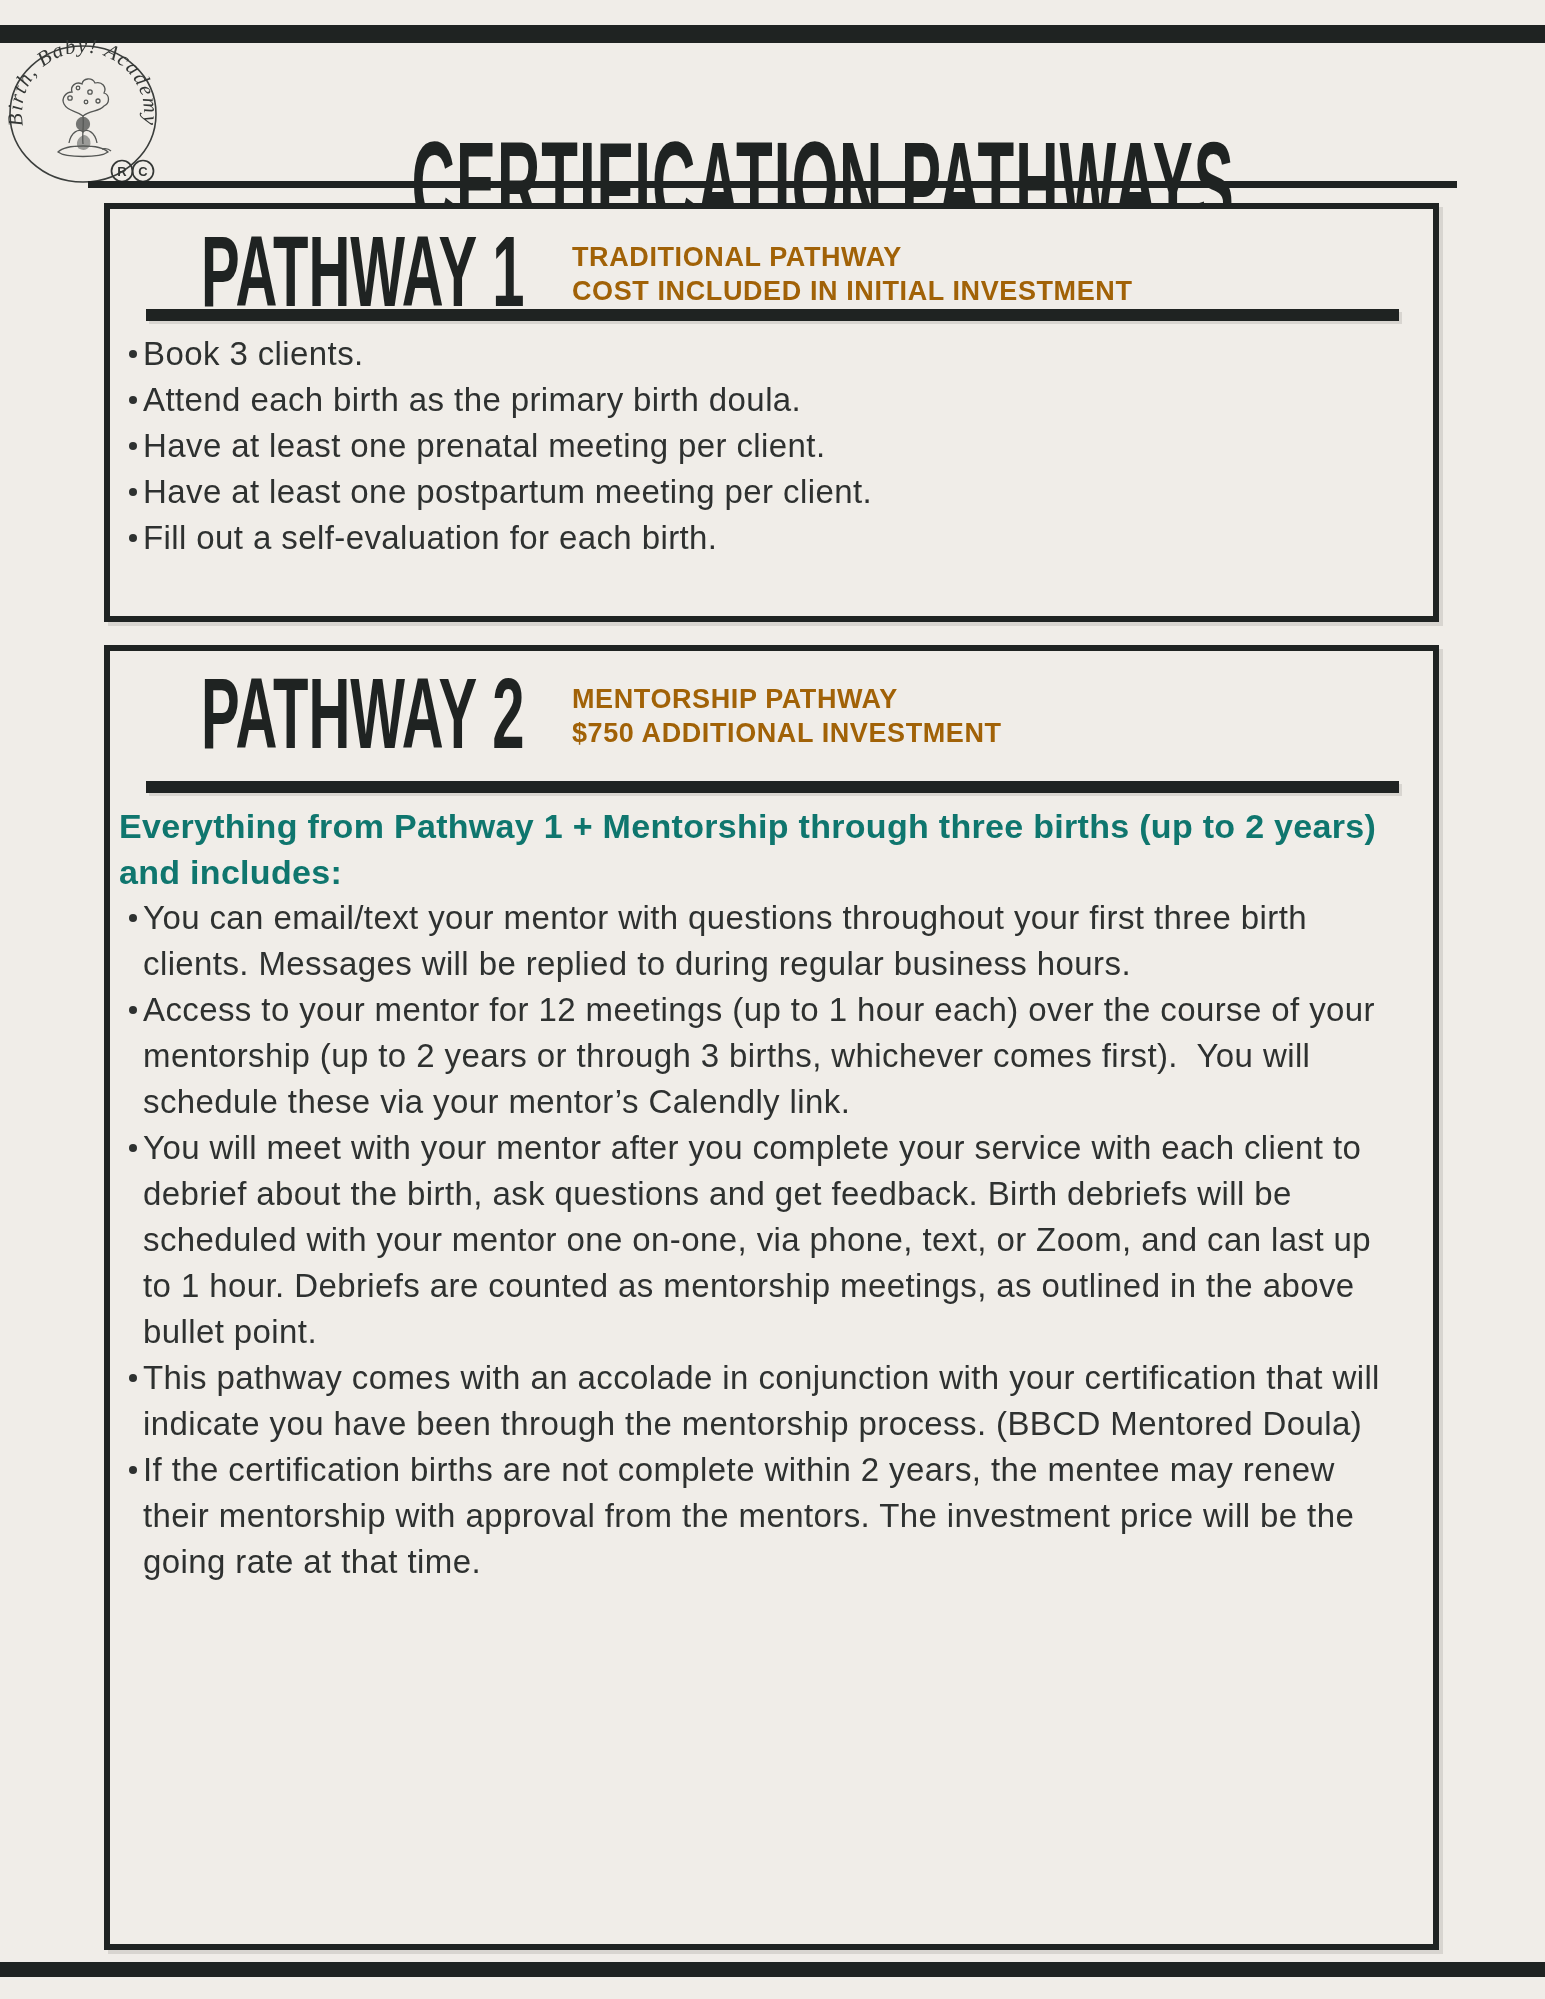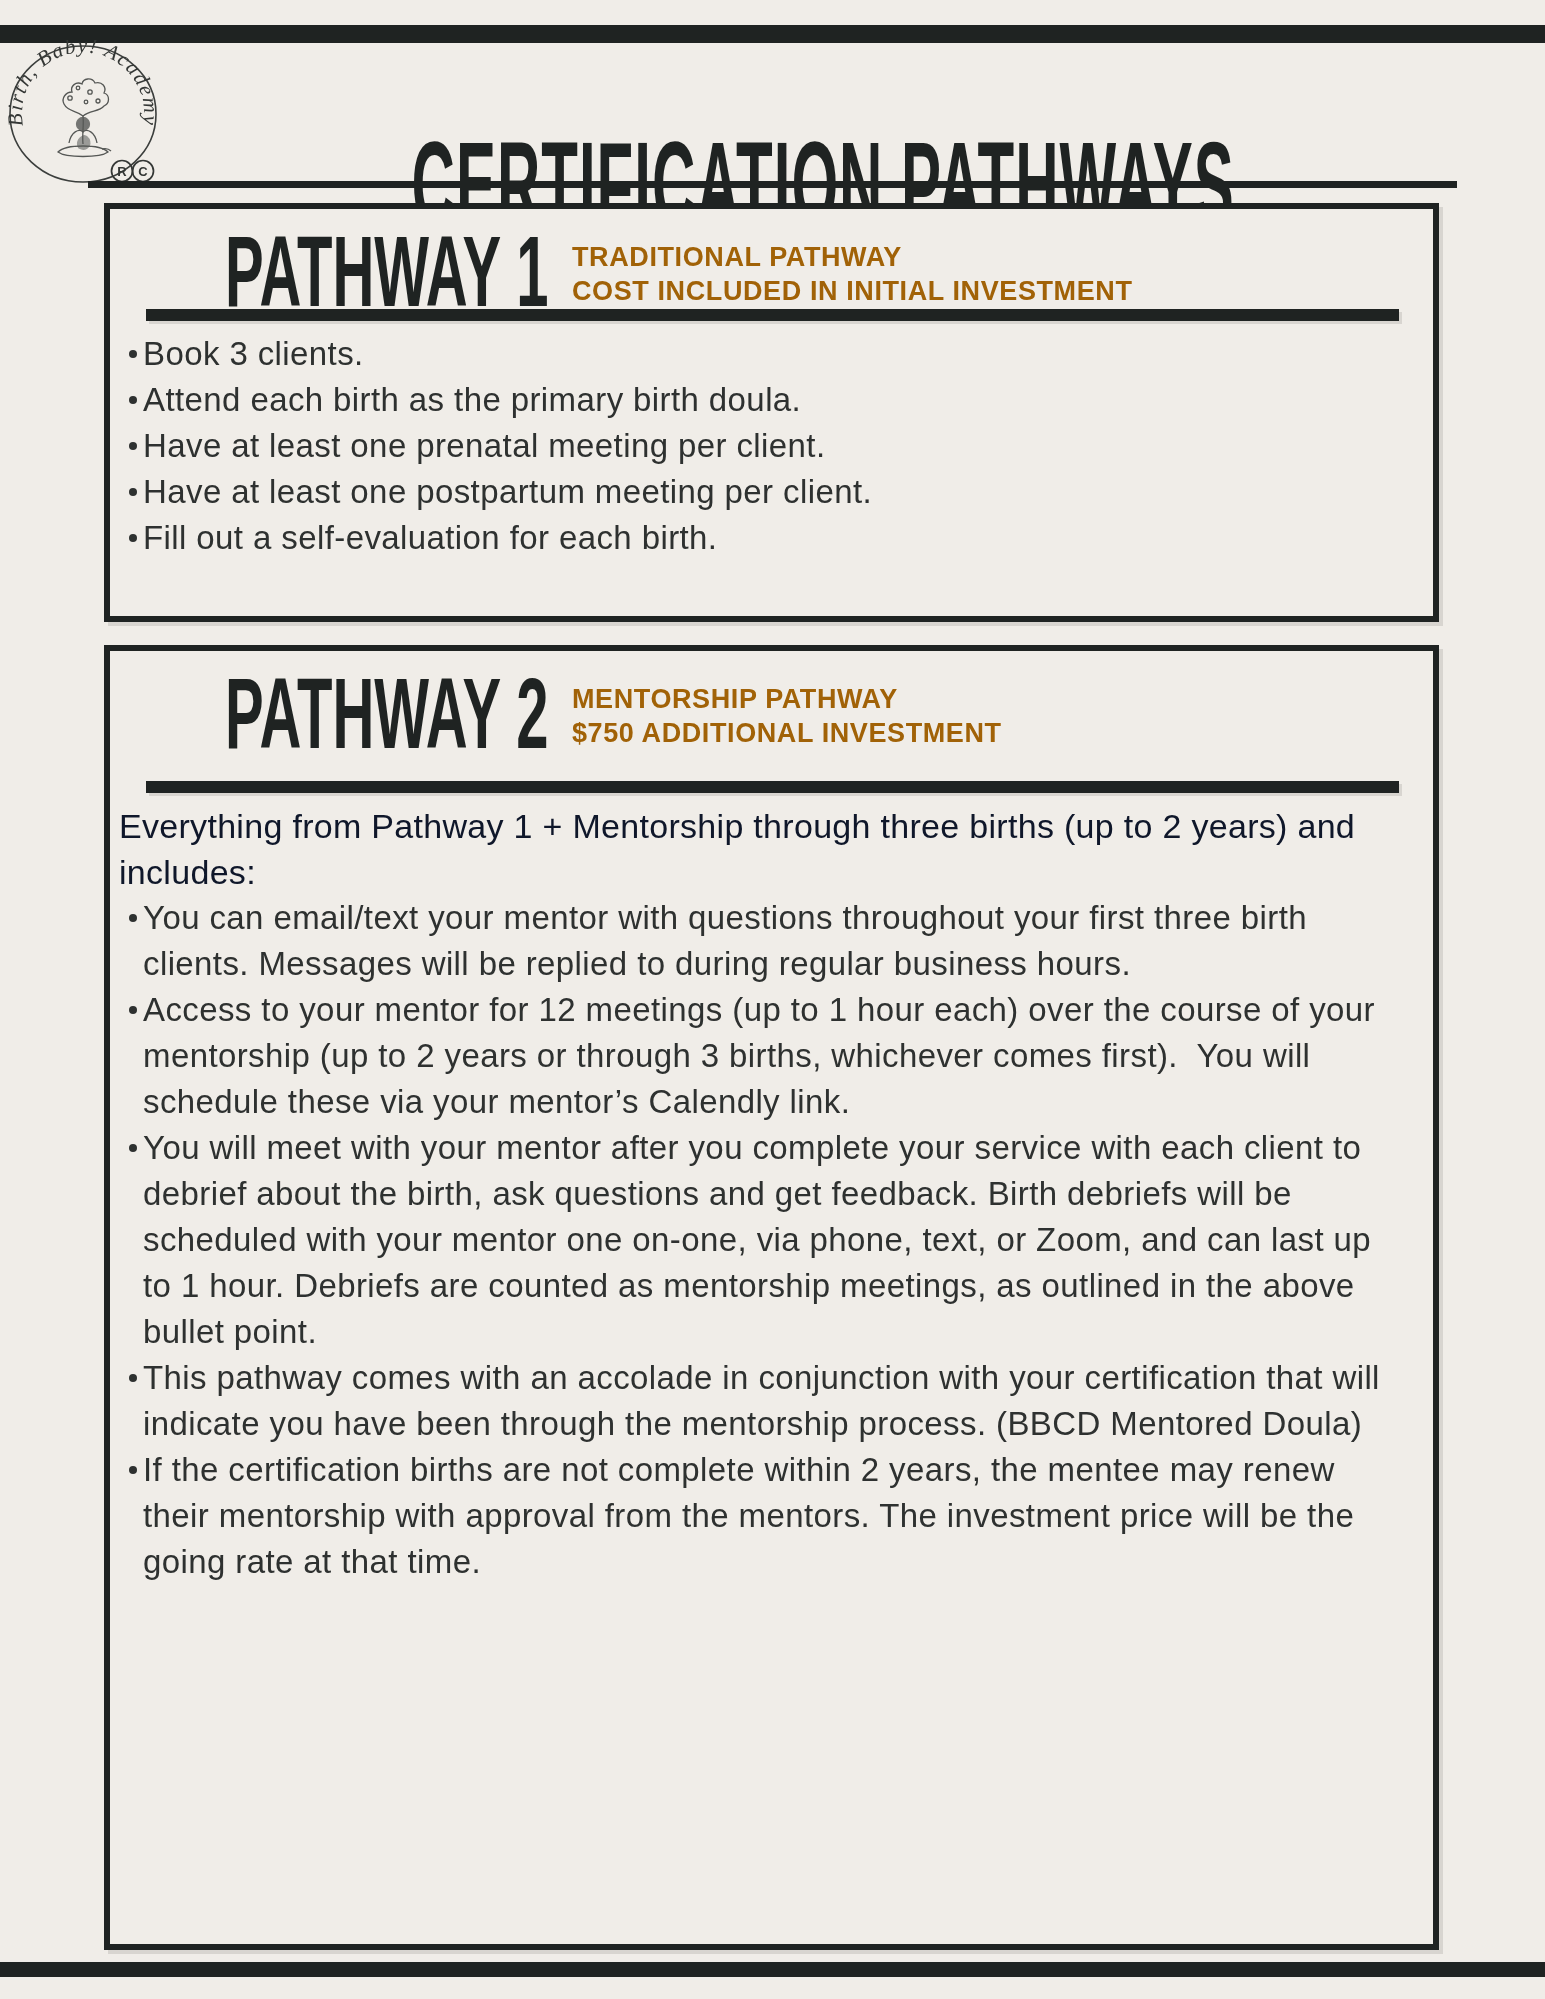--- a/index.html
+++ b/index.html
@@ -27,38 +27,38 @@
     border:6px solid #1F2322; background:#F0EDE8;
     box-shadow:4px 4px 0 rgba(70,70,62,0.14);
   }
   .section-1 { top:203px; height:419px; }
   .section-2 { top:645px; height:1305px; }
 
   .section-header { position:relative; }
   .header-1 { height:112px; }
   .header-2 { height:142px; }
 
-  .pathway-heading { position:absolute; left:115px; top:12px; width:360px; }
+  .pathway-heading { position:absolute; left:91px; top:12px; width:360px; }
   .heading-inner {
     display:inline-block; font-weight:700; font-size:100px; line-height:1;
     transform:scale(0.58,1.0); transform-origin:left top; color:#1F2322;
     white-space:nowrap;
   }
   .pathway-subheading {
     position:absolute; left:462px; top:31px;
     font-size:27px; font-weight:700; line-height:34px; letter-spacing:0.6px;
     color:#a16207;
   }
   .header-bar {
     position:absolute; left:36px; bottom:0; width:1253px; height:12px;
     background:#1F2322; box-shadow:3px 3px 0 rgba(70,70,62,0.14);
   }
 
   .section-body { padding:10px 40px 0 9px; font-size:33px; line-height:46px; letter-spacing:0.4px; }
-  .intro-text { font-weight:400; font-size:34px; letter-spacing:0.3px; margin:0; color:#0f172a; }
+  .intro-text { font-weight:700; font-size:34px; letter-spacing:0.3px; margin:0; color:#0f766e; }
   ul.bullet-list { margin:0; padding:0; list-style:none; }
   ul.bullet-list li { position:relative; padding-left:24px; white-space:pre-wrap; }
   ul.bullet-list li::before {
     content:''; position:absolute; left:10px; top:19px;
     width:8px; height:8px; border-radius:50%; background:#2E3130;
   }
 </style>
 </head>
 <body>
 

